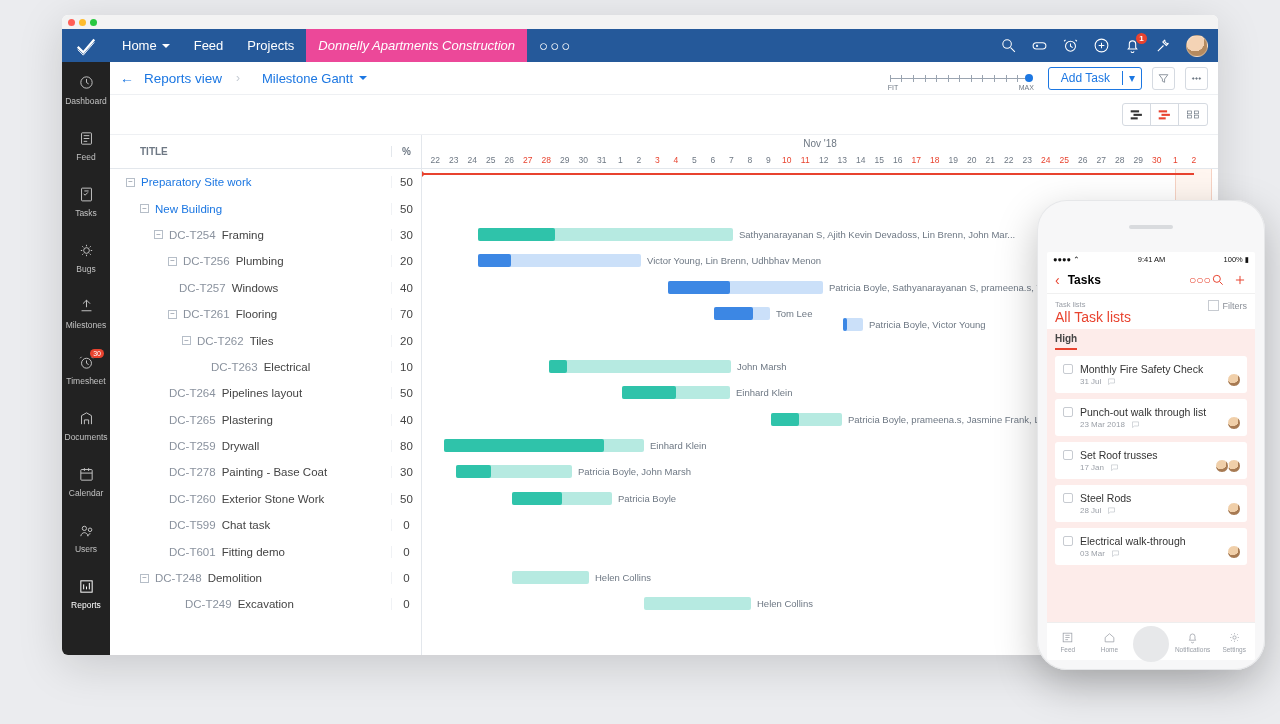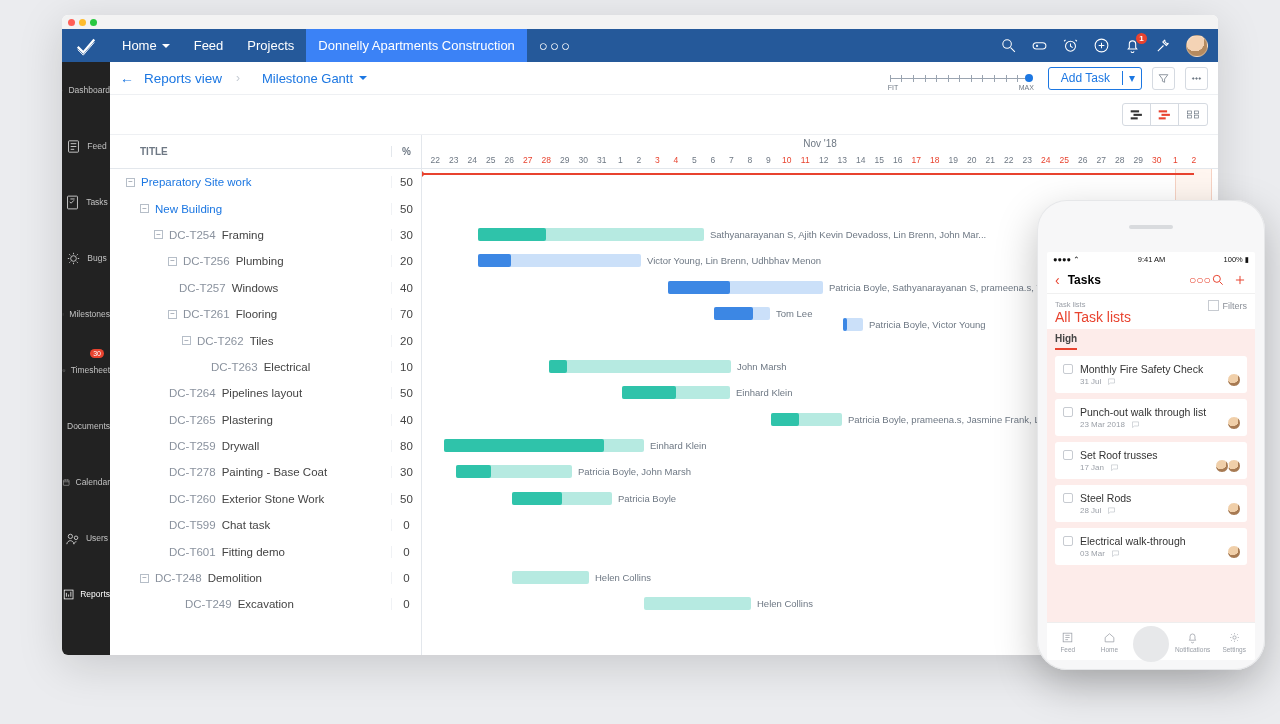--- a/index.html
+++ b/index.html
@@ -8,33 +8,33 @@
   .window { position: absolute; top: 15px; left: 62px; width: 1156px; height: 640px; border-radius: 6px; overflow: hidden; box-shadow: 0 10px 45px rgba(0,0,0,.15); background: #fff; }
   
   .mac-bar { height: 14px; background: #f3f3f3; padding: 3px 6px; display: flex; gap: 4px; align-items: center; }
   .mac-bar span { width: 7px; height: 7px; border-radius: 50%; display: inline-block; }
   .dot-r { background: #ff5f57; } .dot-y { background: #febc2e; } .dot-g { background: #28c840; }
   
   .topnav { height: 33px; background: #25599a; color: #fff; display: flex; align-items: center; font-size: 13px; }
   .brand { width: 48px; display: flex; align-items: center; justify-content: center; }
   .brand svg { width: 22px; height: 22px; }
   .nav-item { padding: 0 12px; height: 33px; display: flex; align-items: center; cursor: pointer; white-space: nowrap; }
-  .nav-item.active { background: #3b82f6; }
+  .nav-item.active { background: #ec4899; font-style: italic; }
   .caret-down::after { content: ""; border: 4px solid transparent; border-top-color: #fff; margin-left: 5px; margin-top: 4px; }
   .more-dots { font-size: 15px; letter-spacing: 2px; }
   .nav-spacer { flex: 1; }
   .nav-icons { display: flex; align-items: center; gap: 14px; padding-right: 10px; }
   .icn { width: 17px; height: 17px; position: relative; }
   .icn svg { width: 17px; height: 17px; fill: none; stroke: #fff; stroke-width: 1.5; }
   .bell-badge { position: absolute; top: -4px; right: -6px; background: #e8432f; color: #fff; border-radius: 7px; font-size: 8px; font-weight: bold; min-width: 11px; height: 11px; display: flex; align-items: center; justify-content: center; padding: 0 2px; }
   .avatar { width: 22px; height: 22px; border-radius: 50%; background: radial-gradient(circle at 40% 30%, #f4d3b5 0 50%, #b58a5f 51% 100%); border: 1px solid #fff4; }
   
   .body { display: flex; height: calc(100% - 47px); }
   .sidebar { width: 48px; background: #222; display: flex; flex-direction: column; }
-  .side-item { color: #c2c2c2; font-size: 8.5px; height: 56px; display: flex; align-items: center; justify-content: center; gap: 5px; position: relative; cursor: pointer; }
+  .side-item { color: #c2c2c2; font-size: 8.5px; height: 56px; display: flex; flex-direction: column; align-items: center; justify-content: center; gap: 5px; position: relative; cursor: pointer; }
   .side-item.active { color: #fff; }
   .side-item svg { width: 17px; height: 17px; fill: none; stroke: currentColor; stroke-width: 1.4; }
   .side-badge { position: absolute; top: 7px; right: 6px; background: #e8432f; color: #fff; font-size: 7px; padding: 1px 3px; border-radius: 7px; }
   
   .main { flex: 1; display: flex; flex-direction: column; overflow: hidden; }
   .toolbar1 { height: 33px; display: flex; align-items: center; border-bottom: 1px solid #eef0f3; padding: 0 10px; gap: 10px; }
   .back-arrow { color: #1c77e2; font-size: 14px; cursor: pointer; }
   .breadcrumb { color: #1c77e2; font-size: 13.5px; }
   .bc-chevron { color: #c5cbd3; font-size: 12px; margin: 0 4px; }
   .sel-view { color: #1c77e2; font-size: 13px; margin-left: 8px; display: flex; align-items: center; gap: 6px; cursor: pointer; }
@@ -507,21 +507,21 @@
                   <span>28</span>
                   <span>29</span>
                   <span class="wknd">30</span>
                   <span class="wknd">1</span>
                   <span class="wknd">2</span>
                 </div>
             </div>
             <div class="tl-body" id="tl-body">
               <div class="highlight-col"></div>
               <div class="today-line" style="top:4px"></div>
-            <div class="gbar teal" style="top: 58.8px; left: 56px; width: 226px;">
+            <div class="gbar teal" style="top: 58.8px; left: 56px; width: 255px;">
                   <div class="outer"></div>
                   <div class="inner" style="width:30%"></div>
                   <span class="gbar-label">Sathyanarayanan S, Ajith Kevin Devadoss, Lin Brenn, John Mar...</span>
                 </div>
                 <div class="gbar blue" style="top: 85.2px; left: 56px; width: 163px;">
                   <div class="outer"></div>
                   <div class="inner" style="width:20%"></div>
                   <span class="gbar-label">Victor Young, Lin Brenn, Udhbhav Menon</span>
                 </div>
                 <div class="gbar blue" style="top: 111.6px; left: 246px; width: 155px;">

